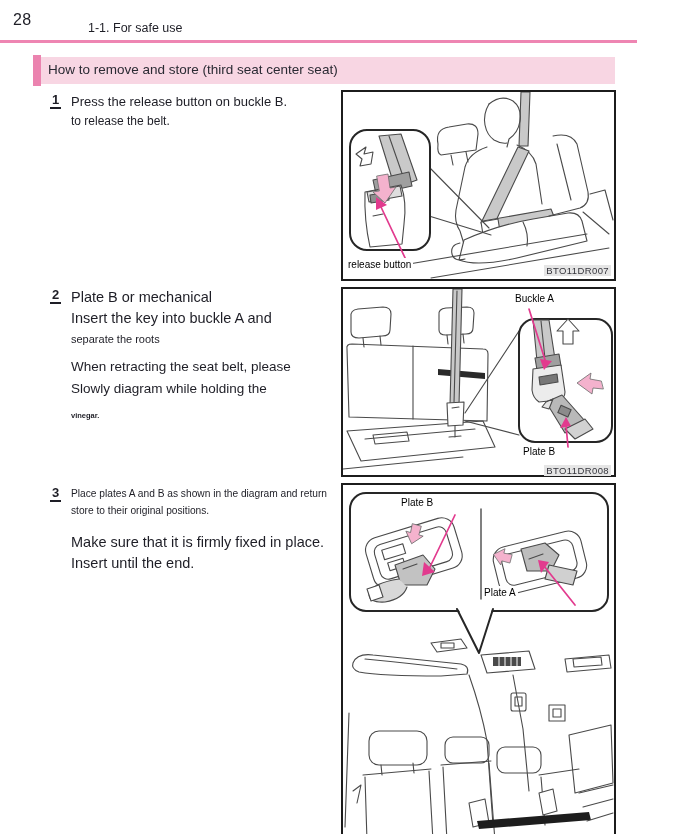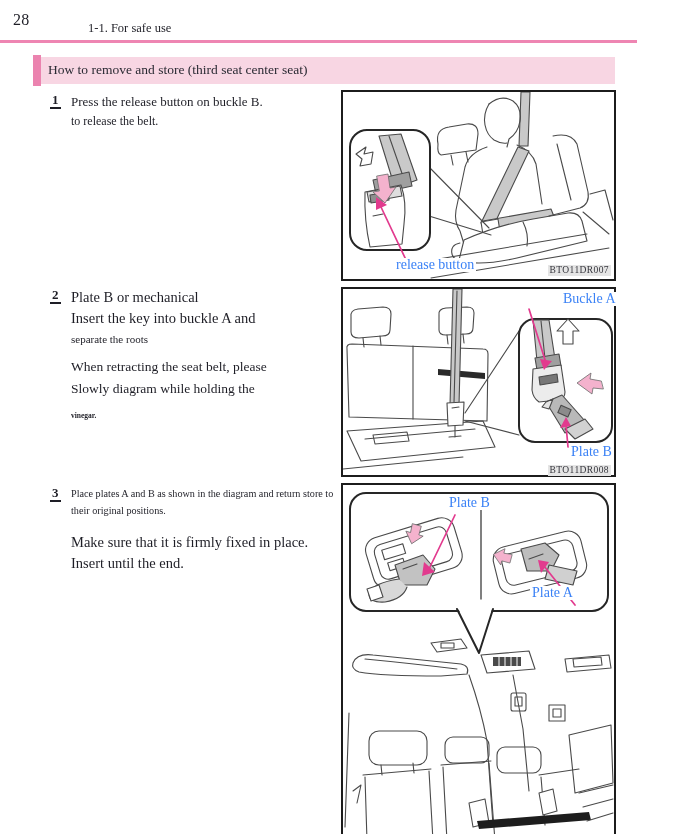--- a/index.html
+++ b/index.html
@@ -1,19 +1,19 @@
 <!DOCTYPE html>
 <html><head>
 <meta charset="utf-8">
 <style>
   * { margin:0; padding:0; box-sizing:border-box; }
   html,body { background:#fff; }
   .page {
     position:relative; width:637px; height:834px; overflow:hidden;
-    background:#ffffff; font-family:Liberation Serif, serif; color:#1e1e26;
+    background:#ffffff; font-family:Liberation Sans, sans-serif; color:#1e1e26;
   }
   .page-number { position:absolute; left:13px; top:11px; font-size:16px; letter-spacing:.3px; }
   .section-title { position:absolute; left:88px; top:21px; font-size:12.5px; }
   .header-rule { position:absolute; left:0; top:40px; width:685px; height:3px; background:#ee85b2; }
 
   .banner { position:absolute; left:33px; top:57px; width:582px; height:27px; background:#f8d6e3;text-align:right; }
   .banner-accent { position:absolute; left:0; top:-2px; width:8px; height:31px; background:#eb83af; }
   .banner-title { position:absolute; left:15px; top:5px; font-size:13.5px; color:#2a2a33; }
 
   .step { position:absolute; left:50px; width:288px; }
@@ -31,22 +31,22 @@
   .gap-sm { margin-top:7px; } .gap-md { margin-top:11px; } .gap-lg { margin-top:13px; }
   #step1 .l1 { font-size:13px; line-height:19px; }
   #step1 .l2 { font-size:12px; line-height:20px; }
 
   .fig { position:absolute; left:341px; width:275px; background:#fff; border:2px solid #1c1c1c; }
   #fig1 { top:90px;  height:191px; }
   #fig2 { top:287px; height:190px; }
   #fig3 { top:483px; height:362px; border-bottom:none; }
   .fig svg { position:absolute; left:0; top:0; display:block; }
 
-  .fig-label { position:absolute; font-size:14px; line-height:14px; color:#3b82f6;
-               background:#fff; padding:0 2px; white-space:nowrap;margin-left:48px; }
+  .fig-label { position:absolute; font-size:10px; line-height:14px; color:#000000;
+               background:#fff; padding:0 2px; white-space:nowrap; }
   .fig-code  { position:absolute; font-size:9.5px; line-height:11px; color:#35353c;
                background:#e5e5e5; padding:0 2px; letter-spacing:.4px; white-space:nowrap; z-index:3; }
   #fig1 .fig-label { left:3px;  top:166px; }
   #fig1 .fig-code  { right:3px; bottom:3px; }
   #fig2 .label-buckle-a { left:170px; top:3px; }
   #fig2 .label-plate-b  { left:178px; top:156px; }
   #fig2 .fig-code  { right:3px; top:176px; }
   #fig3 .label-plate-b { left:56px;  top:11px; }
   #fig3 .label-plate-a { left:139px; top:101px; }
 </style>

